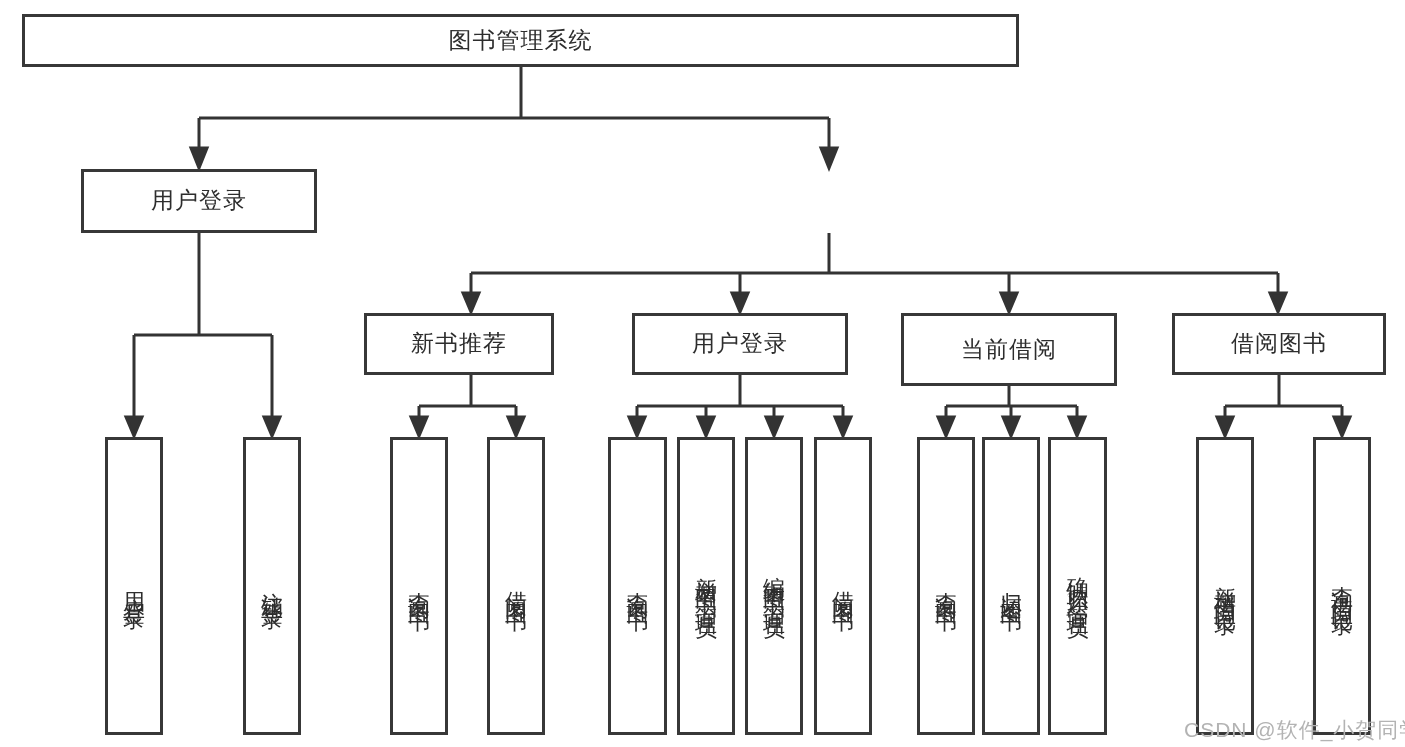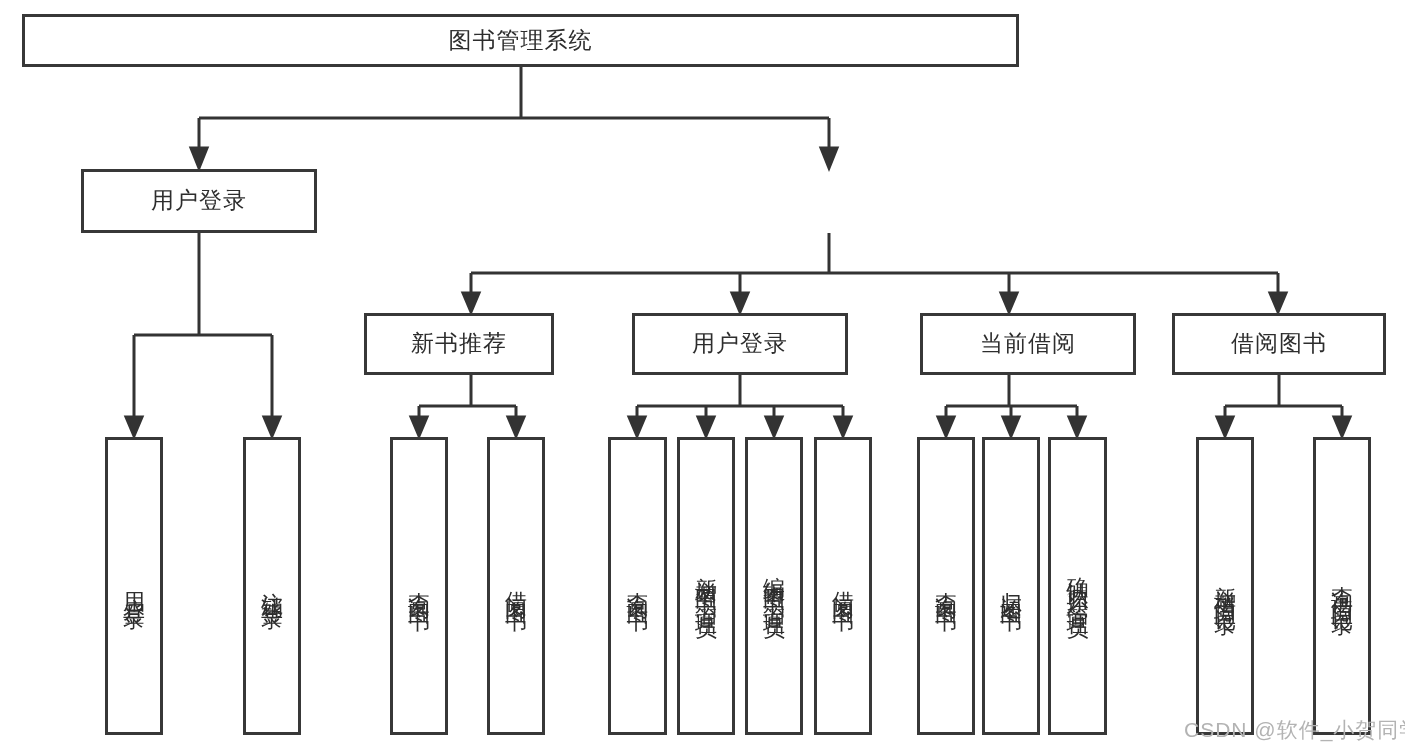--- a/index.html
+++ b/index.html
@@ -46,21 +46,21 @@
     width: 58px;
   }
   
   #n-root      { left: 22px;  top: 14px;  width: 997px; height: 53px; }
   
   #n-user-login{ left: 81px;  top: 169px; width: 236px; height: 64px; }
   #n-book-mgmt { left: 712px; top: 169px; width: 236px; height: 64px; }
   
   #n-rec       { left: 364px; top: 313px; width: 190px; height: 62px; }
   #n-borrow    { left: 632px; top: 313px; width: 216px; height: 62px; }
-  #n-current   { left: 901px; top: 313px; width: 216px; height: 62px; margin-left: 19px; }
+  #n-current   { left: 901px; top: 313px; width: 216px; height: 73px; }
   #n-records   { left: 1172px;top: 313px; width: 214px; height: 62px; }
   
   #l-login     { left: 105px; }
   #l-logout    { left: 243px; }
   #l-rec-query { left: 390px; }
   #l-rec-borrow{ left: 487px; }
   #l-bb-query  { left: 608px; width: 59px; }
   #l-bb-add    { left: 677px; }
   #l-bb-edit   { left: 745px; }
   #l-bb-borrow { left: 814px; }

